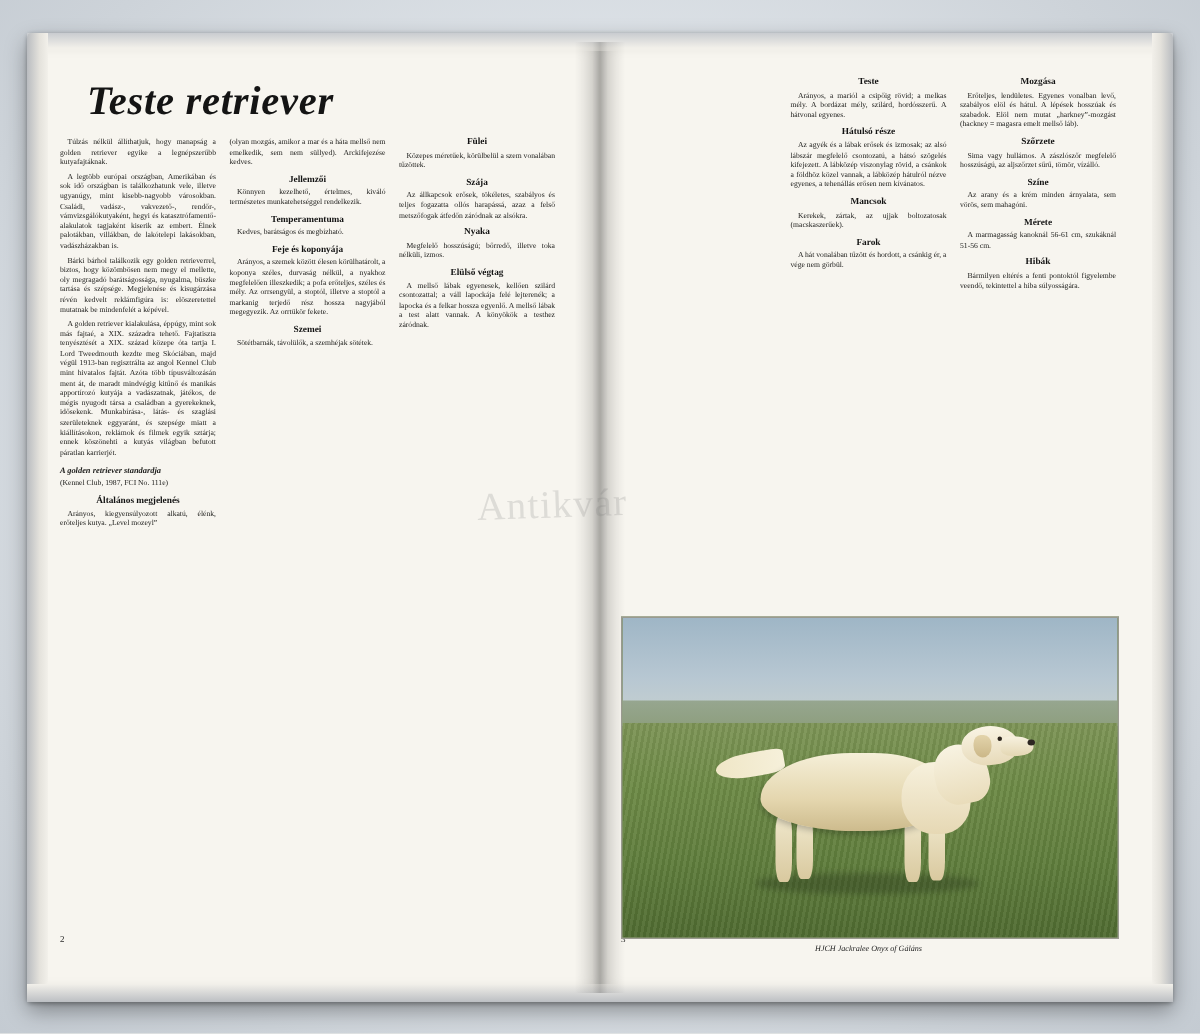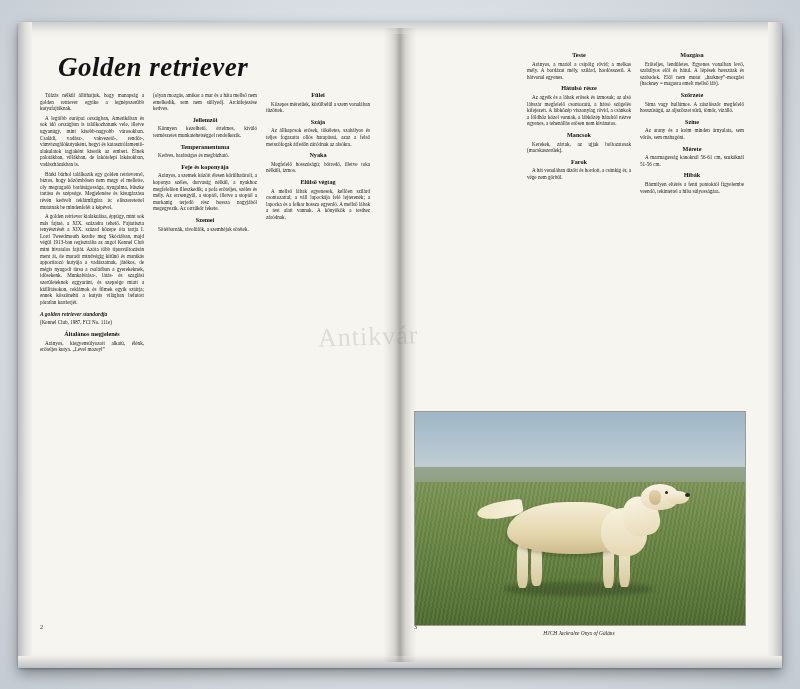--- a/index.html
+++ b/index.html
@@ -222,21 +222,21 @@
     <div class="board-left"></div>
     <div class="board-right"></div>
     <div class="board-bottom"></div>
 
     <div class="page left"></div>
     <div class="page right"></div>
     <div class="gutter"></div>
 
     <div class="left-inner">
       <div class="title-wrap">
-        <h1 class="title">Golden retriever</h1>
+        <h1 class="title">Teste retriever</h1>
       </div>
       <div class="cols3">
         <div class="col">
           <p class="p">Túlzás nélkül állíthatjuk, hogy manapság a golden retriever egyike a legnépszerűbb kutyafajtáknak.</p>
           <p class="p">A legtöbb európai országban, Amerikában és sok idő országban is találkozhatunk vele, illetve ugyanúgy, mint kisebb-nagyobb városokban. Családi, vadász-, vakvezető-, rendőr-, vámvizsgálókutyaként, hegyi és katasztrófamentő-alakulatok tagjaként kiserik az embert. Élnek palotákban, villákban, de lakótelepi lakásokban, vadászházakban is.</p>
           <p class="p">Bárki bárhol találkozik egy golden retrieverrel, biztos, hogy közömbösen nem megy el mellette, oly megragadó barátságossága, nyugalma, büszke tartása és szépsége. Megjelenése és kisugárzása révén kedvelt reklámfigúra is: elöszeretettel mutatnak be mindenfelét a képével.</p>
           <p class="p">A golden retriever kialakulása, éppúgy, mint sok más fajtaé, a XIX. századra tehető. Fajtatiszta tenyésztését a XIX. század közepe óta tartja I. Lord Tweedmouth kezdte meg Skóciában, majd végül 1913-ban regisztrálta az angol Kennel Club mint hivatalos fajtát. Azóta több típusváltozásán ment át, de maradt mindvégig kitűnő és manikás apportírozó kutyája a vadászatnak, játékos, de mégis nyugodt társa a családban a gyerekeknek, idősekenk. Munkabírása-, látás- és szaglási szerületeknek eggyaránt, és szepsége miatt a kiállításokon, reklámok és filmek egyik sztárja; ennek köszönehti a kutyás világban befutott páratlan karrierjét.</p>
           <div class="std-head">A golden retriever standardja</div>
           <div class="std-sub">(Kennel Club, 1987, FCI No. 111e)</div>
           <div class="h-sub">Általános megjelenés</div>

